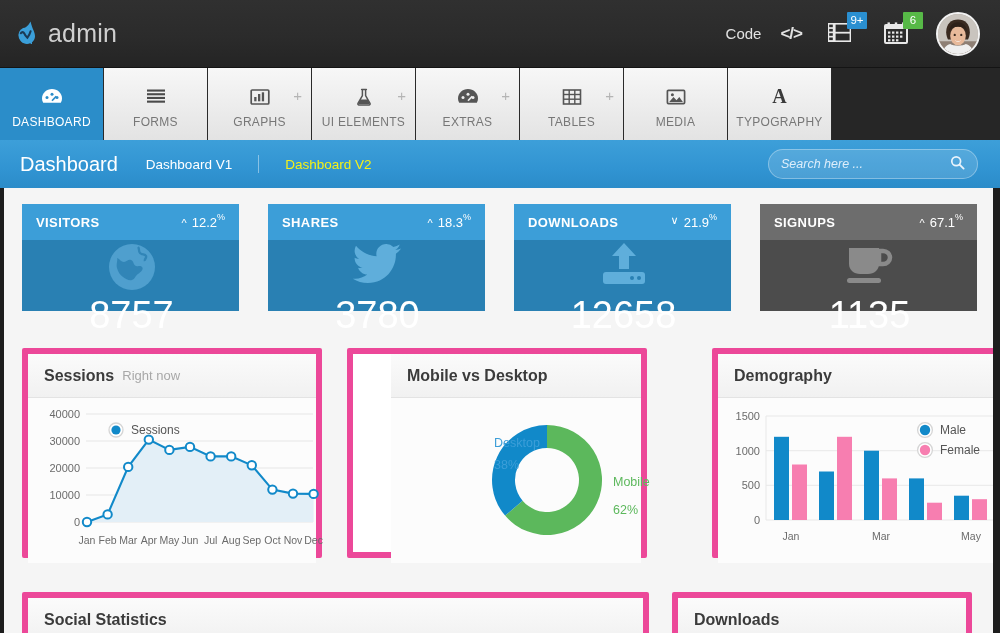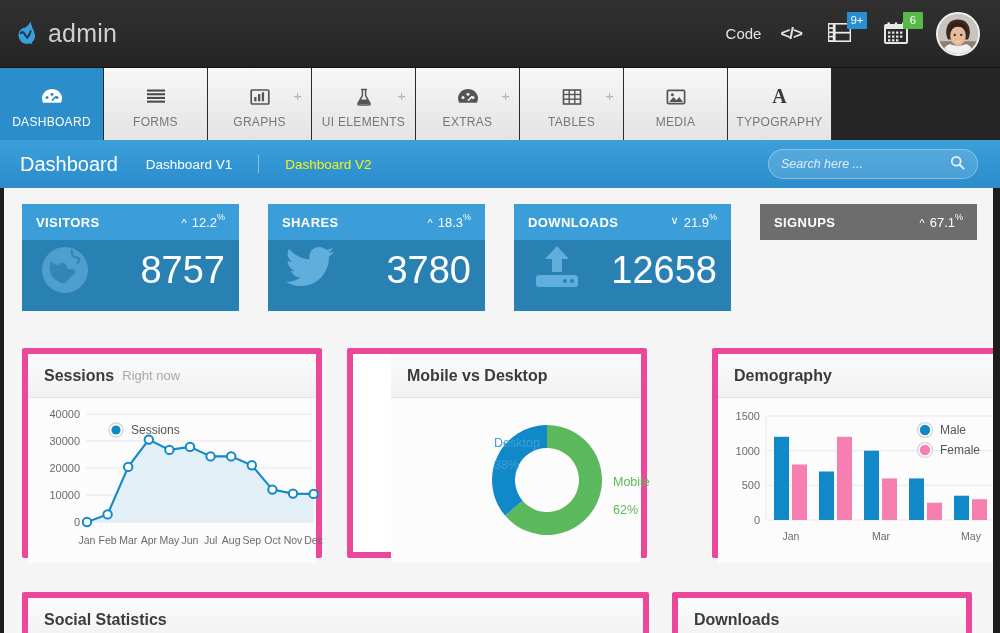--- a/index.html
+++ b/index.html
@@ -93,20 +93,21 @@
     height:36px; display:flex; align-items:center; justify-content:space-between;
     padding:0 14px; color:#fff;
   }
   .stat-head .lbl { font-size:13px; font-weight:bold; letter-spacing:.4px; }
   .stat-head .pct { font-size:13px; display:flex; align-items:flex-start; }
   .stat-head .pct .arw { margin-right:5px; font-size:11px; position:relative; top:2px; }
   .stat-head .pct .sup { font-size:9px; position:relative; top:-3px; }
   .stat-body {
     height:71px; display:flex; align-items:center; justify-content:space-between;
     padding:0 14px 11px 16px;
+    flex-direction:column;
   }
   .stat-body .big { color:#fff; font-size:38px; font-weight:300; letter-spacing:0; }
   .stat-ico { width:54px; height:54px; position:relative; flex:none; }
   .stat.blue .stat-head { background:#3c9ed8; }
   .stat.blue .stat-body { background:#2980b3; }
   .stat.gray .stat-head { background:#6d6d6d; }
   .stat.gray .stat-body { background:#4c4c4c; }
 
   
   .panel { background:#fff; border:6px solid #ec4899; border-radius:2px; position:absolute; }
@@ -398,20 +399,30 @@
 
       <div class="stat gray">
         <div class="stat-head">
           <span class="lbl">SIGNUPS</span>
           <span class="pct">
             <span class="arw">^</span>
             <span>67.1</span>
             <span class="sup">%</span>
           </span>
         </div>
+        <div class="stat-body">
+          <span class="stat-ico">
+            <svg width="54" height="48" viewBox="0 0 54 48">
+                <path d="M6 8h30v16c0 6-5 10-11 10h-8c-6 0-11-4-11-10z" fill="#8a8a8a"></path>
+                <path d="M36 11h4c4 0 7 3 7 6.5S44 24 40 24h-4z" fill="none" stroke="#8a8a8a" stroke-width="4.5"></path>
+                <rect x="4" y="38" width="34" height="5" rx="2.5" fill="#8a8a8a"></rect>
+              </svg>
+          </span>
+          <span class="big">1135</span>
+        </div>
       </div>
     </div>
 
     <div class="panel" style="left:18px; top:160px; width:300px; height:210px;">
       <div class="panel-head">
         <span class="panel-title">Sessions</span>
         <span class="panel-sub">Right now</span>
       </div>
       <div class="panel-body" style="height:165px;">
         <svg width="298" height="164" viewBox="0 0 298 164">

